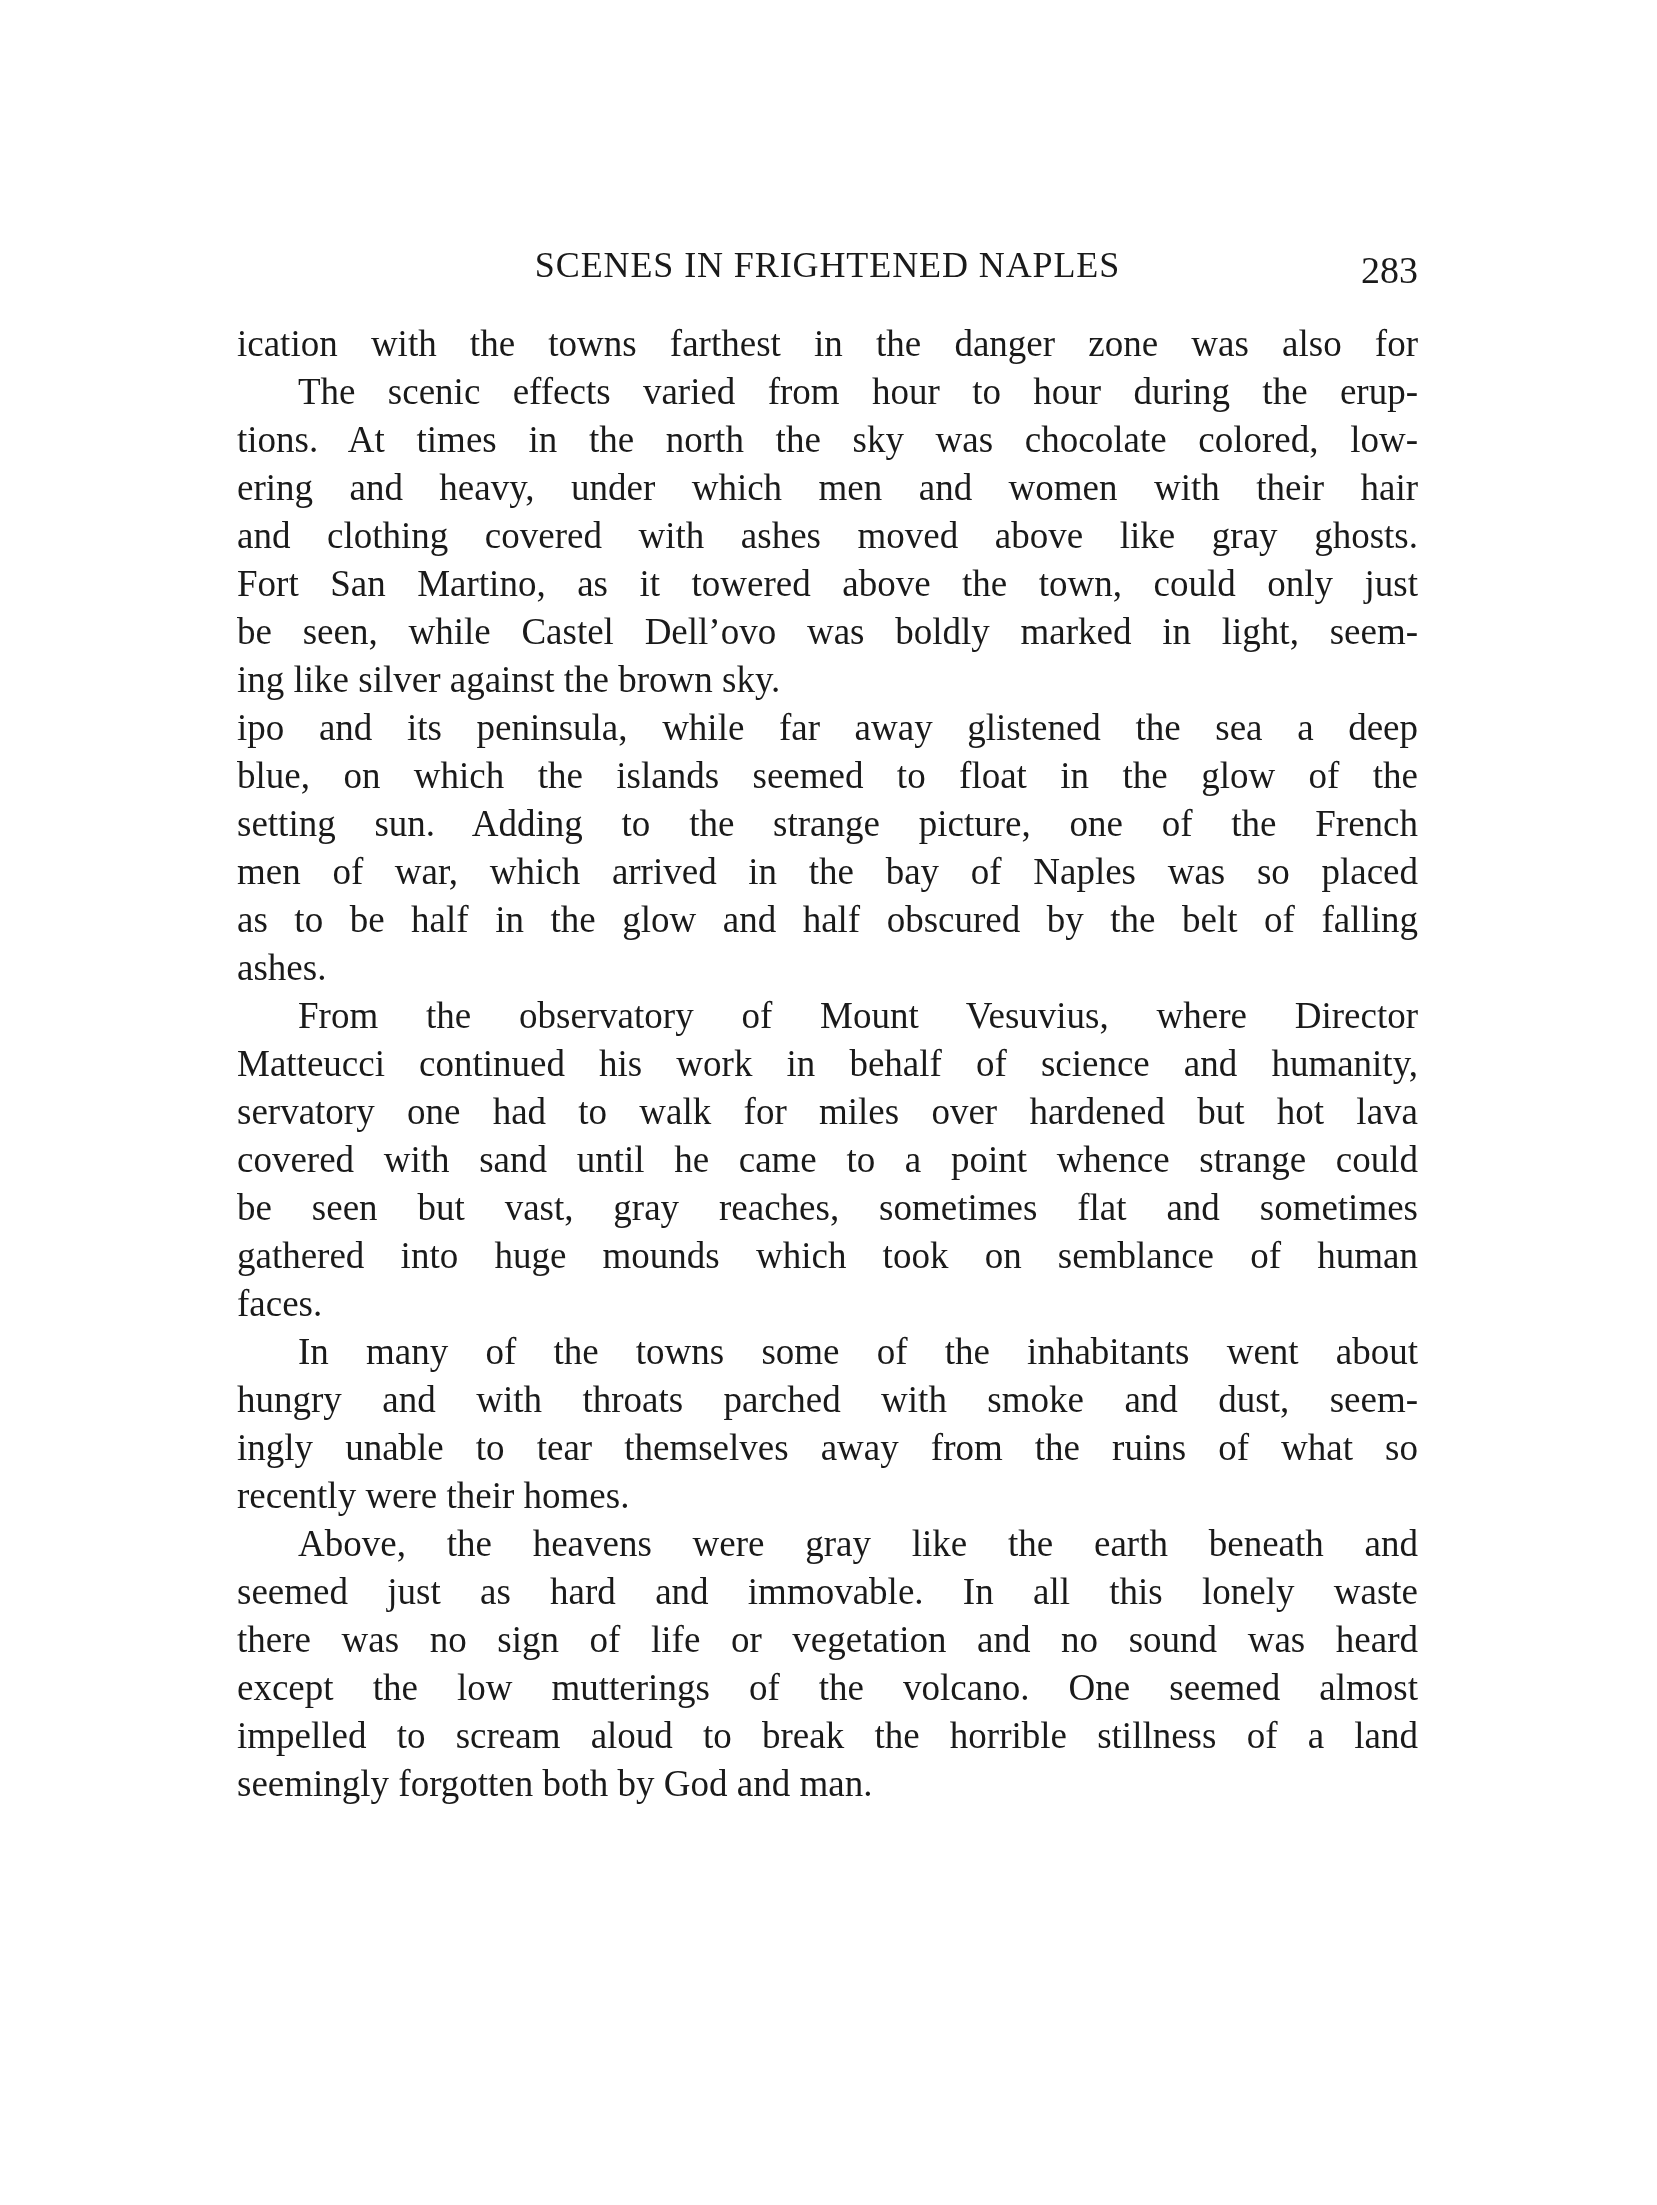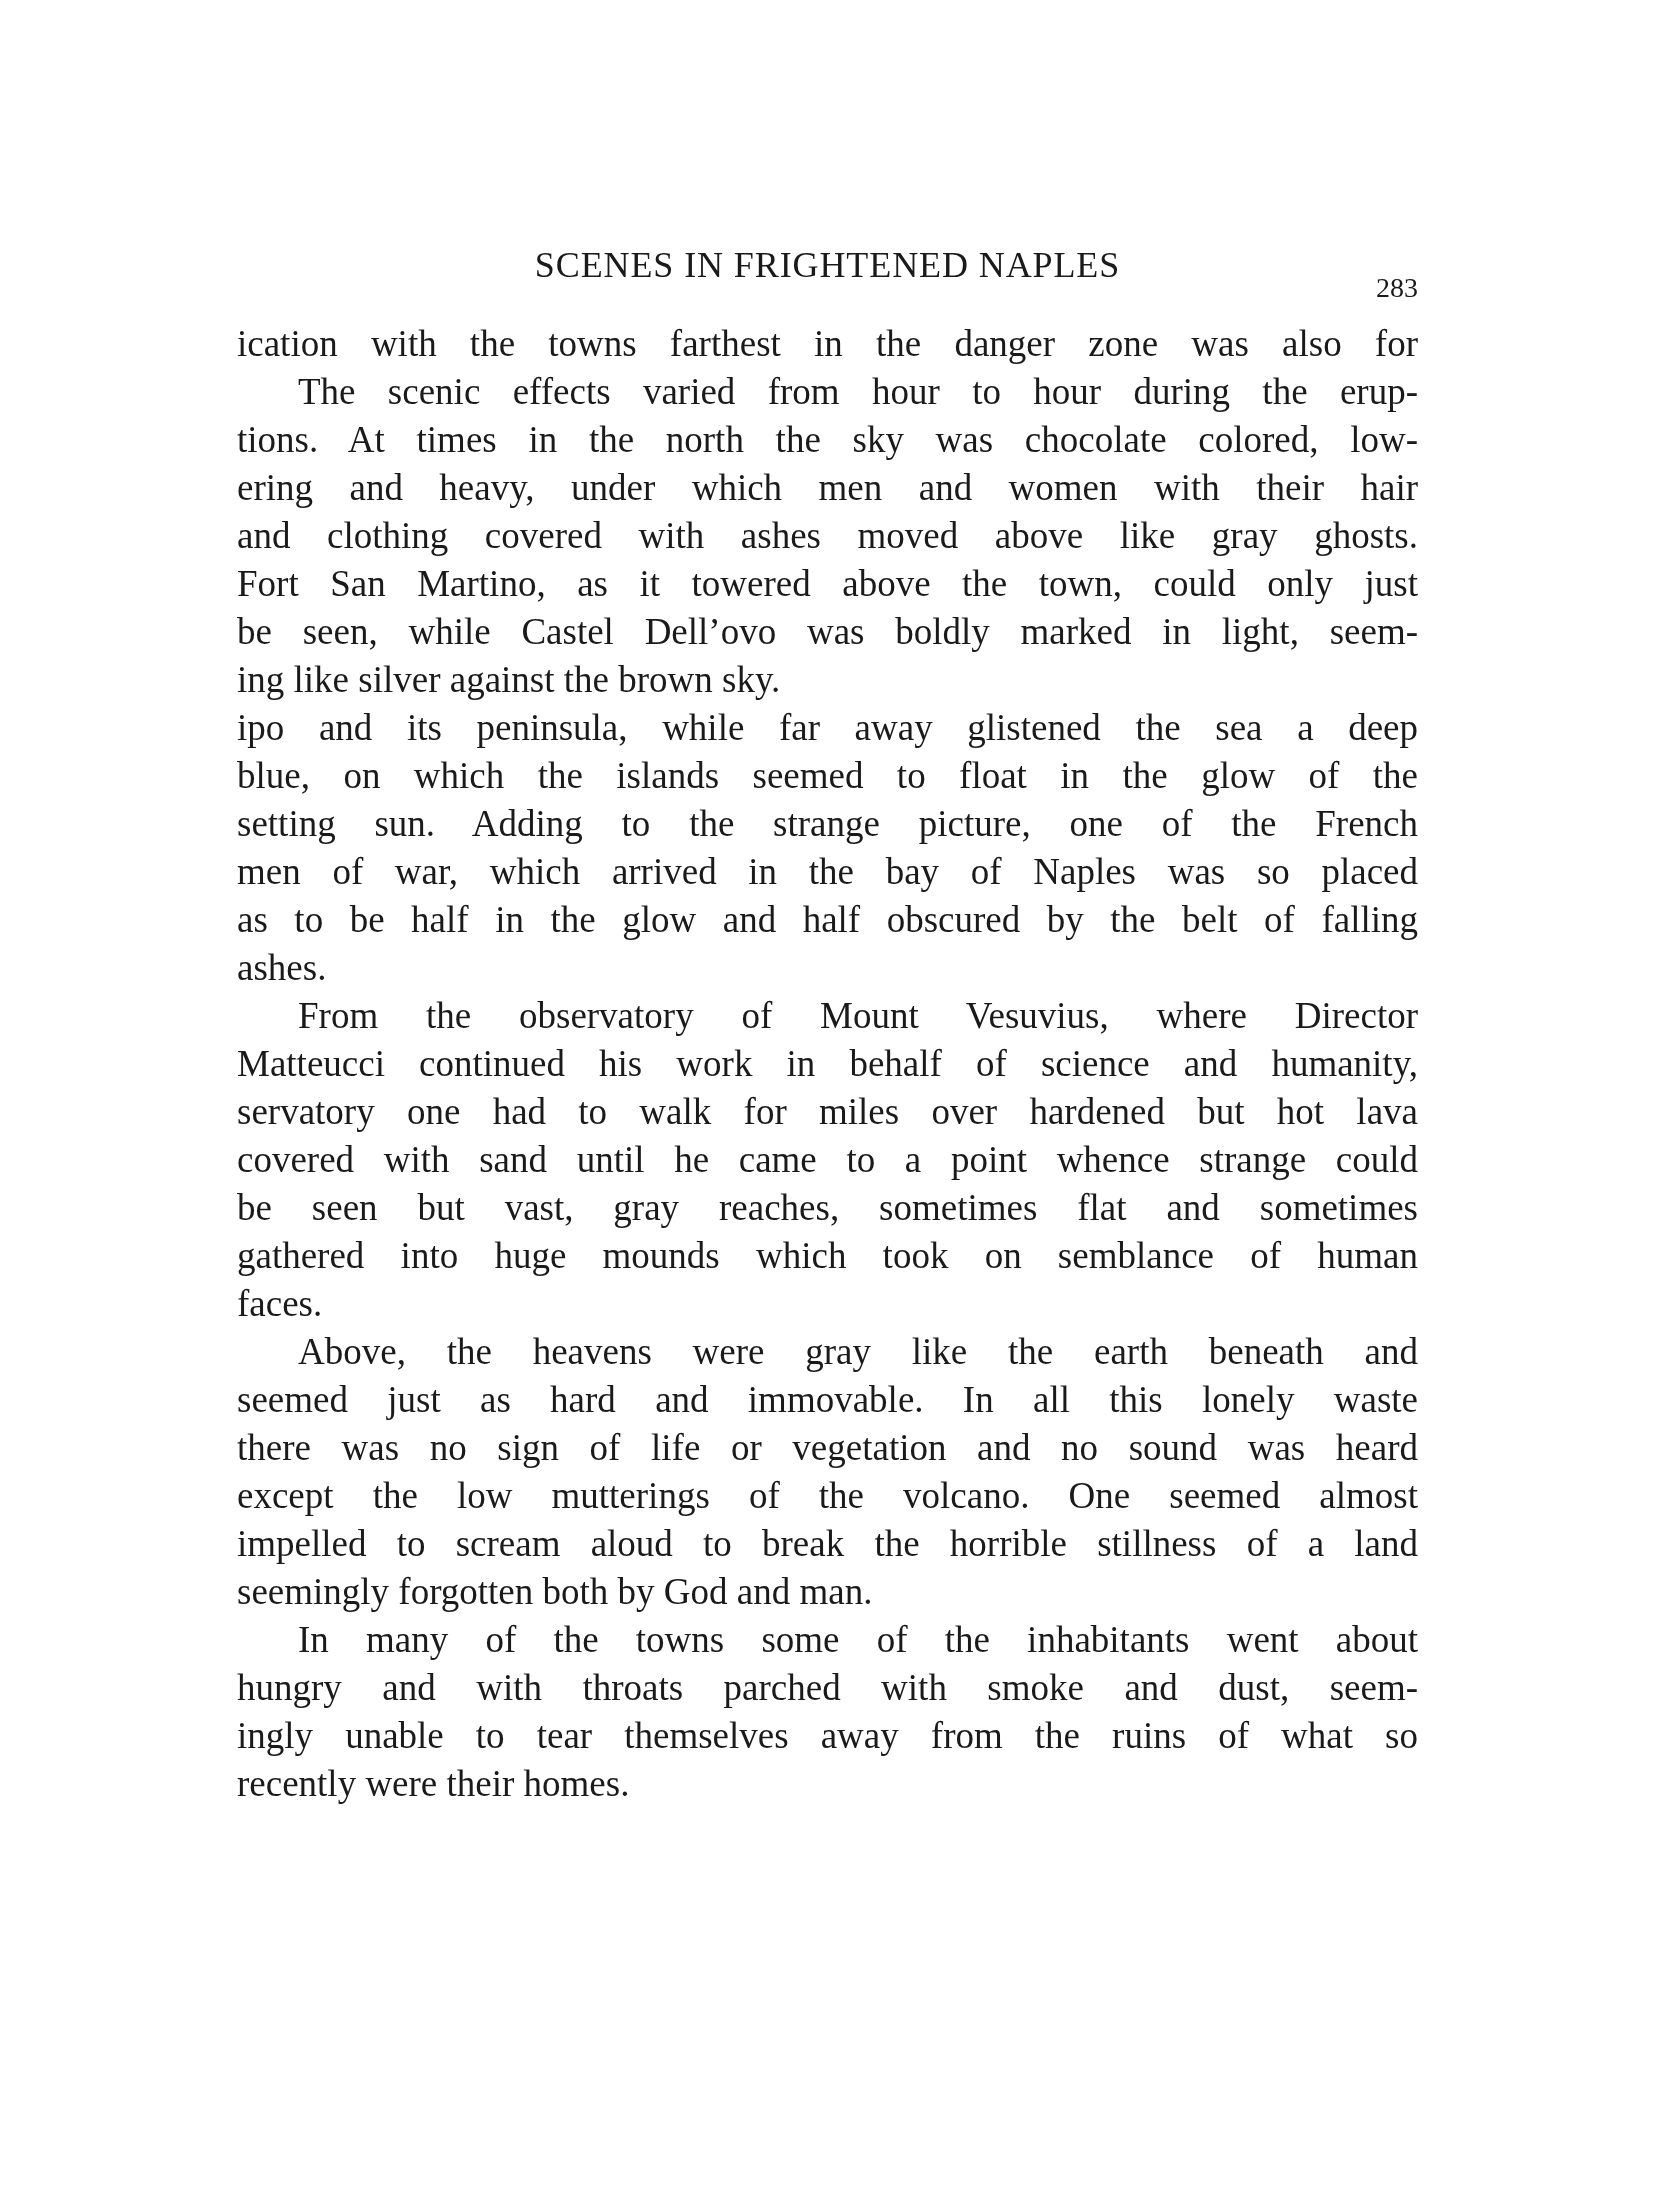--- a/index.html
+++ b/index.html
@@ -34,22 +34,22 @@
       width: 1181px;
       text-align: center;
       font-size: 36px;
       letter-spacing: 0.9px;
       line-height: 51px;
       padding-left: 0;
     }
     .folio {
       position: absolute;
       right: 0;
-      top: 22px;
-      font-size: 28px;
+      top: 5px;
+      font-size: 38px;
       line-height: 51px;
     }
     .body-text {
       position: absolute;
       top: 320px;
       left: 237px;
       width: 1181px;
       font-size: 37px;
       line-height: 48px;
     }
@@ -100,28 +100,28 @@
       <div>
         <span class="line indent">From the observatory of Mount Vesuvius, where Director</span>
         <span class="line">Matteucci continued his work in behalf of science and humanity,</span>
         <span class="line">servatory one had to walk for miles over hardened but hot lava</span>
         <span class="line">covered with sand until he came to a point whence strange could</span>
         <span class="line">be seen but vast, gray reaches, sometimes flat and sometimes</span>
         <span class="line">gathered into huge mounds which took on semblance of human</span>
         <span class="line last">faces.</span>
       </div>
       <div>
+        <span class="line indent">In many of the towns some of the inhabitants went about</span>
+        <span class="line">hungry and with throats parched with smoke and dust, seem-</span>
+        <span class="line">ingly unable to tear themselves away from the ruins of what so</span>
+        <span class="line last">recently were their homes.</span>
+      </div>
+      <div>
         <span class="line indent">Above, the heavens were gray like the earth beneath and</span>
         <span class="line">seemed just as hard and immovable. In all this lonely waste</span>
         <span class="line">there was no sign of life or vegetation and no sound was heard</span>
         <span class="line">except the low mutterings of the volcano. One seemed almost</span>
         <span class="line">impelled to scream aloud to break the horrible stillness of a land</span>
         <span class="line last">seemingly forgotten both by God and man.</span>
       </div>
-      <div>
-        <span class="line indent">In many of the towns some of the inhabitants went about</span>
-        <span class="line">hungry and with throats parched with smoke and dust, seem-</span>
-        <span class="line">ingly unable to tear themselves away from the ruins of what so</span>
-        <span class="line last">recently were their homes.</span>
-      </div>
     </div>
 </div>
 
 
 </body></html>

